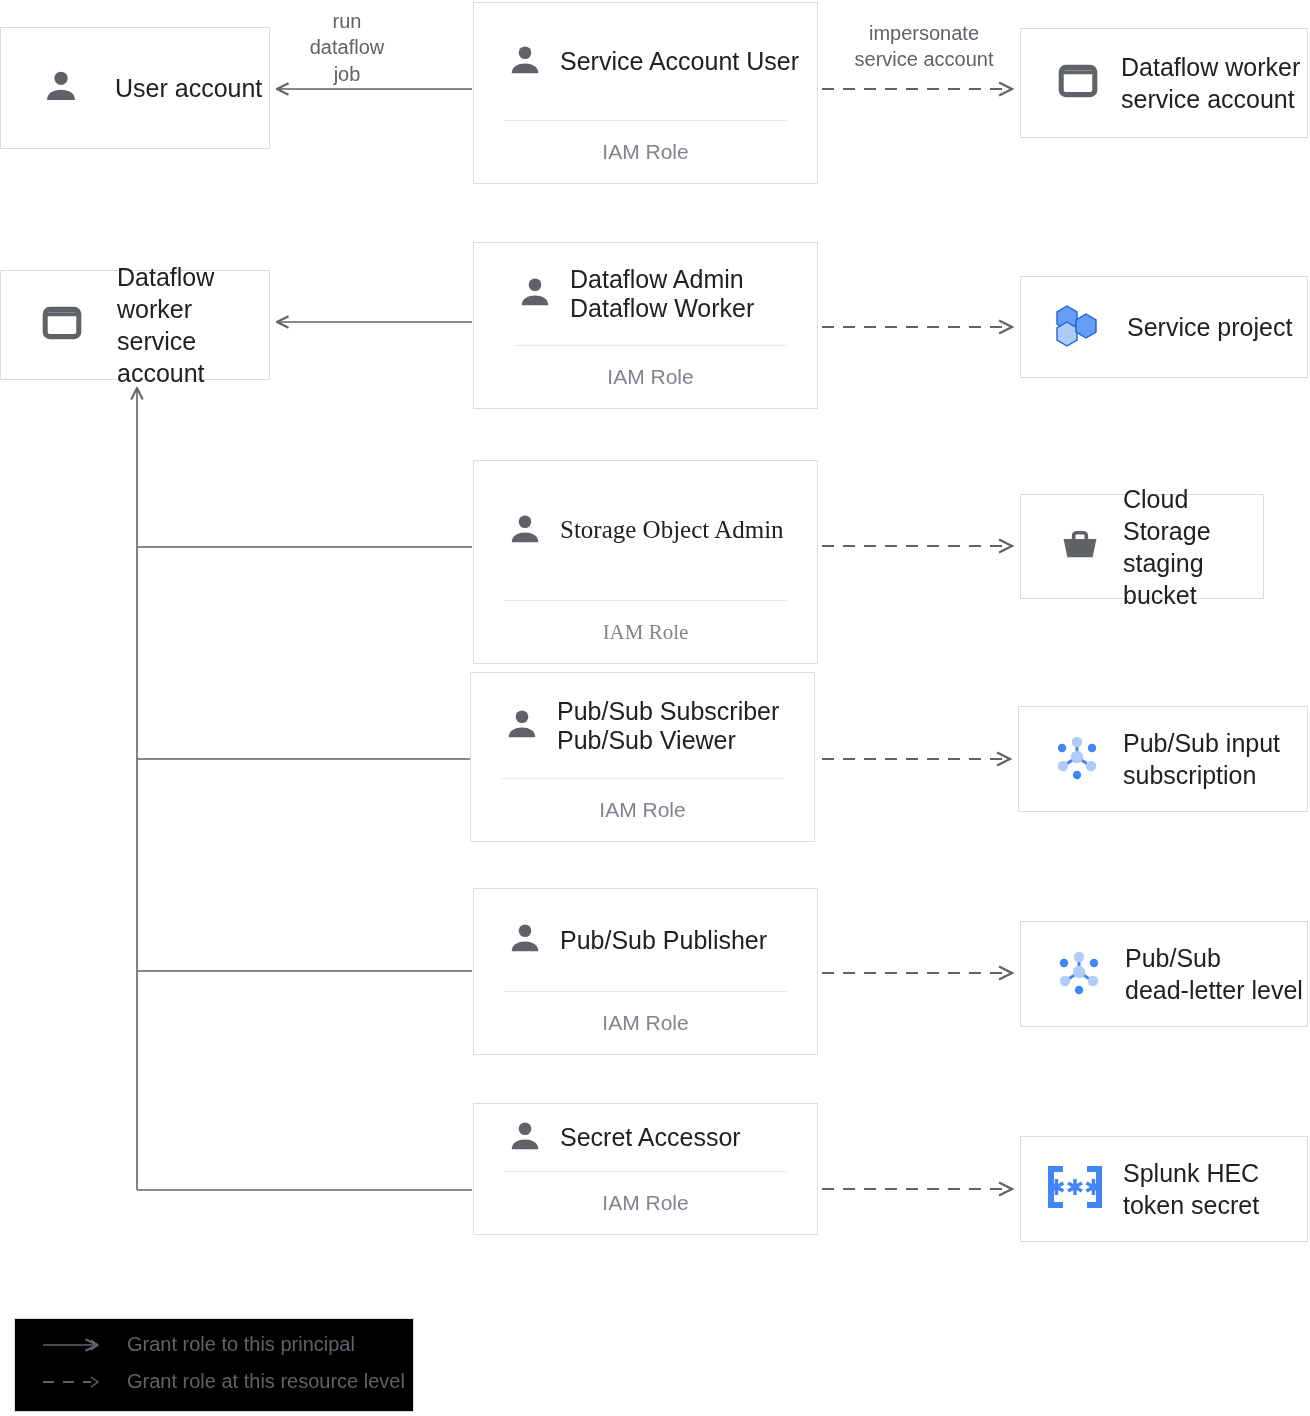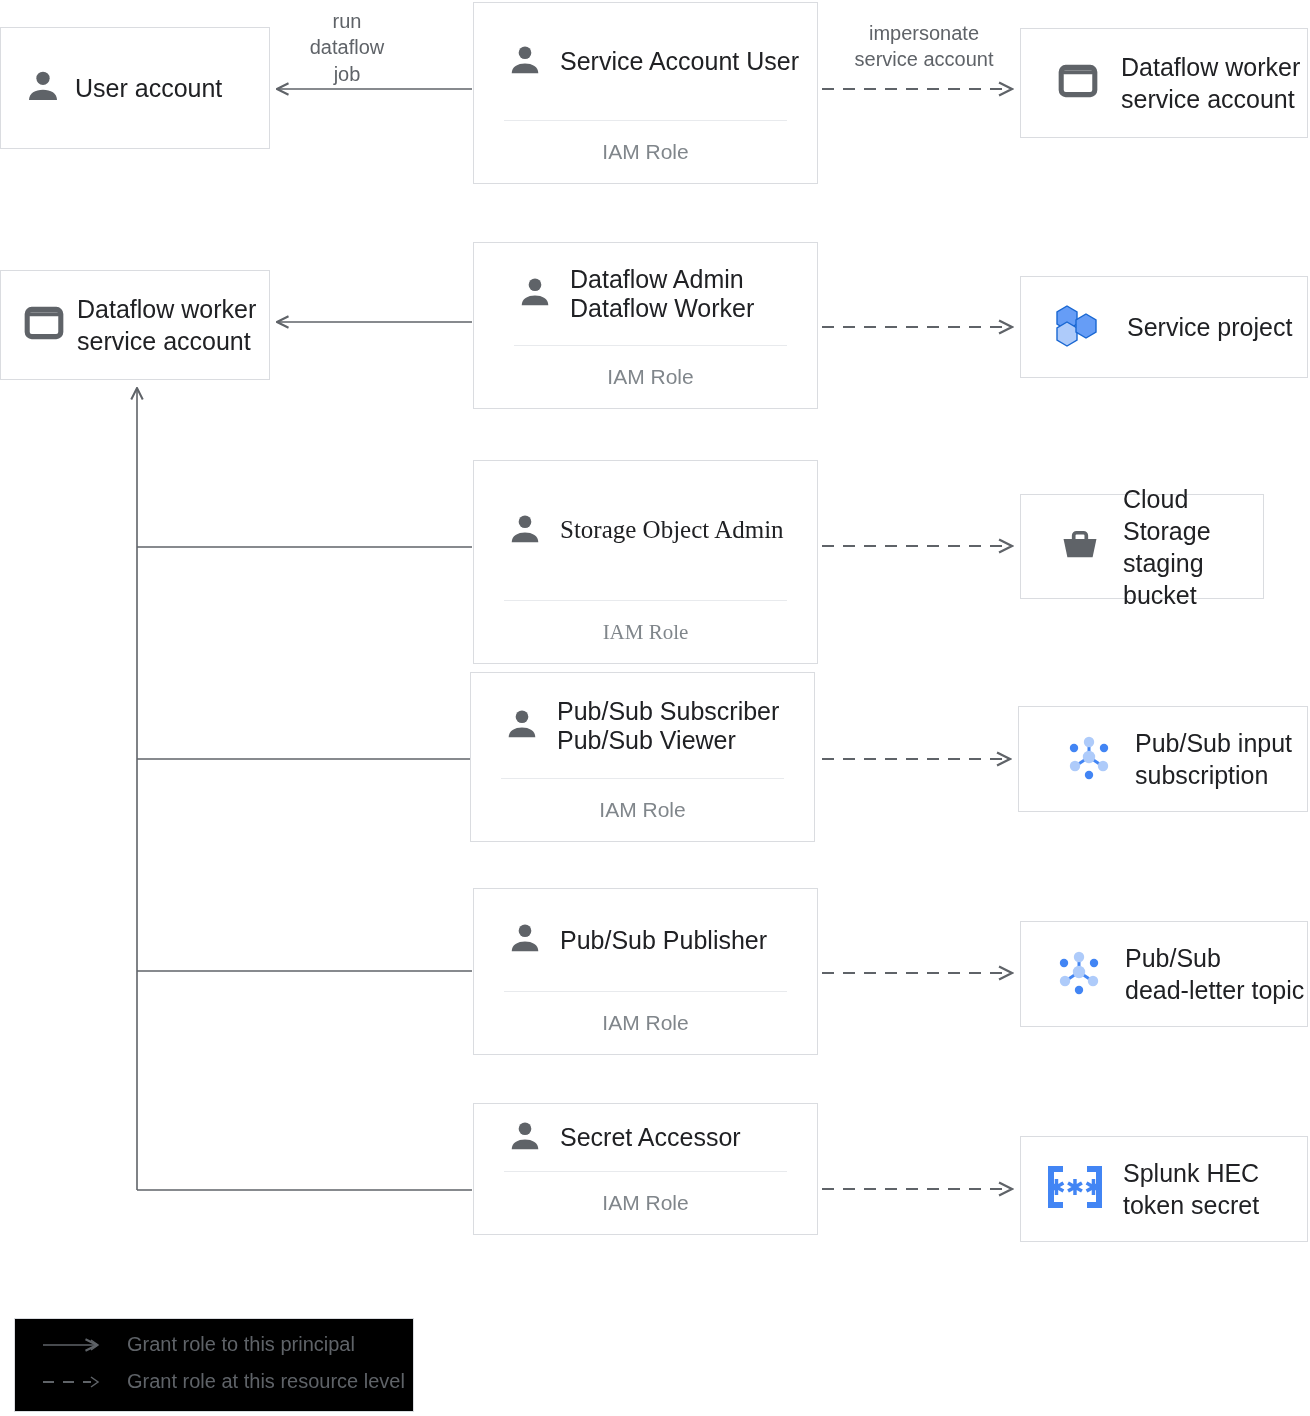--- a/index.html
+++ b/index.html
@@ -23,22 +23,22 @@
     position: absolute;
     box-sizing: border-box;
     border: 1px solid #dadce0;
     background: #ffffff;
     display: flex;
     align-items: center;
   }
   .box-inner {
     display: flex;
     align-items: center;
-    gap: 12px;
-    padding-left: 22px;
+    gap: 34px;
+    padding-left: 40px;
   }
   .box-label {
     font-size: 25px;
     line-height: 1.28;
     color: #202124;
     white-space: pre-line;
   }
 
   
   .card {
@@ -298,21 +298,21 @@
         <svg width="42" height="42" viewBox="0 0 24 24">
           <path d="M2.6 8.6h18.8l-2.2 10.4H4.8z" fill="#5f6368"></path>
           <path d="M8.4 8.6V6.6a1.6 1.6 0 0 1 1.6-1.6h4a1.6 1.6 0 0 1 1.6 1.6v2.0" fill="none" stroke="#5f6368" stroke-width="2.1"></path>
         </svg>
       </span>
       <span class="box-label">Cloud Storage
 staging bucket</span>
     </div>
   </div>
 
-  <div class="box" style="left:1018px;top:706px;width:290px;height:106px;padding-left:12px;">
+  <div class="box" style="left:1018px;top:706px;width:290px;height:106px;">
     <div class="box-inner" style="padding-left:32px;gap:20px;">
       <span class="icon">
         <svg width="52" height="52" viewBox="0 0 52 52">
           <line x1="26" y1="26" x2="26" y2="13" stroke="#4285f4" stroke-width="3"></line>
           <line x1="26" y1="26" x2="14" y2="34" stroke="#4285f4" stroke-width="3"></line>
           <line x1="26" y1="26" x2="38" y2="34" stroke="#4285f4" stroke-width="3"></line>
           <circle cx="26" cy="26" r="6.2" fill="#aecbfa"></circle>
           <circle cx="26" cy="11" r="5.2" fill="#aecbfa"></circle>
           <circle cx="12" cy="35" r="5.2" fill="#aecbfa"></circle>
           <circle cx="40" cy="35" r="5.2" fill="#aecbfa"></circle>
@@ -336,21 +336,21 @@
           <circle cx="26" cy="26" r="6.2" fill="#aecbfa"></circle>
           <circle cx="26" cy="11" r="5.2" fill="#aecbfa"></circle>
           <circle cx="12" cy="35" r="5.2" fill="#aecbfa"></circle>
           <circle cx="40" cy="35" r="5.2" fill="#aecbfa"></circle>
           <circle cx="11" cy="17" r="4.2" fill="#4285f4"></circle>
           <circle cx="41" cy="17" r="4.2" fill="#4285f4"></circle>
           <circle cx="26" cy="44" r="4.2" fill="#4285f4"></circle>
         </svg>
       </span>
       <span class="box-label">Pub/Sub
-dead-letter topic</span>
+dead-letter level</span>
     </div>
   </div>
 
   <div class="box" style="left:1020px;top:1136px;width:288px;height:106px;">
     <div class="box-inner" style="padding-left:22px;gap:16px;">
       <span class="icon">
         <svg width="64" height="48" viewBox="0 0 64 48">
           <path d="M17 6 H8 V42 H17" fill="none" stroke="#4285f4" stroke-width="6" stroke-linecap="square"></path>
           <path d="M47 6 H56 V42 H47" fill="none" stroke="#4285f4" stroke-width="6" stroke-linecap="square"></path>
           <text x="32" y="32" font-family="'Liberation Sans', sans-serif" font-size="22" fill="#4285f4" text-anchor="middle">✱✱✱</text>

